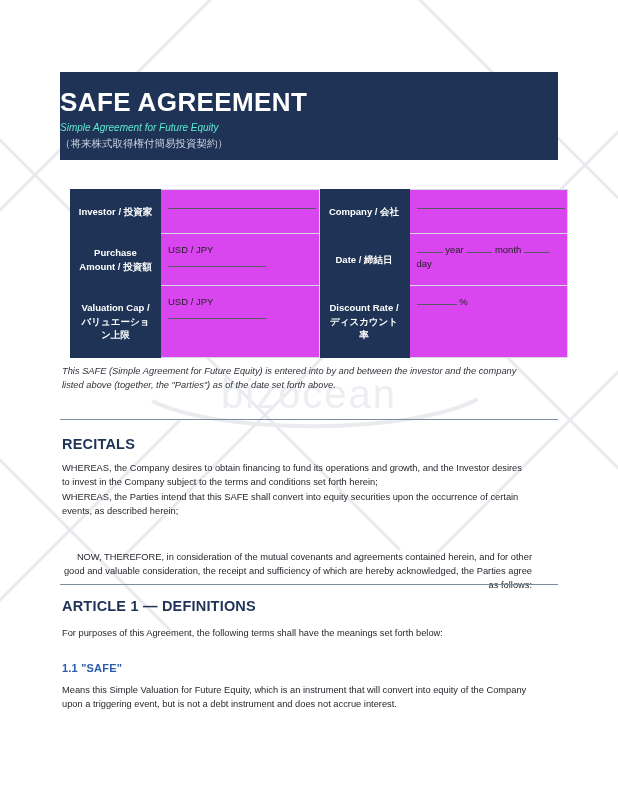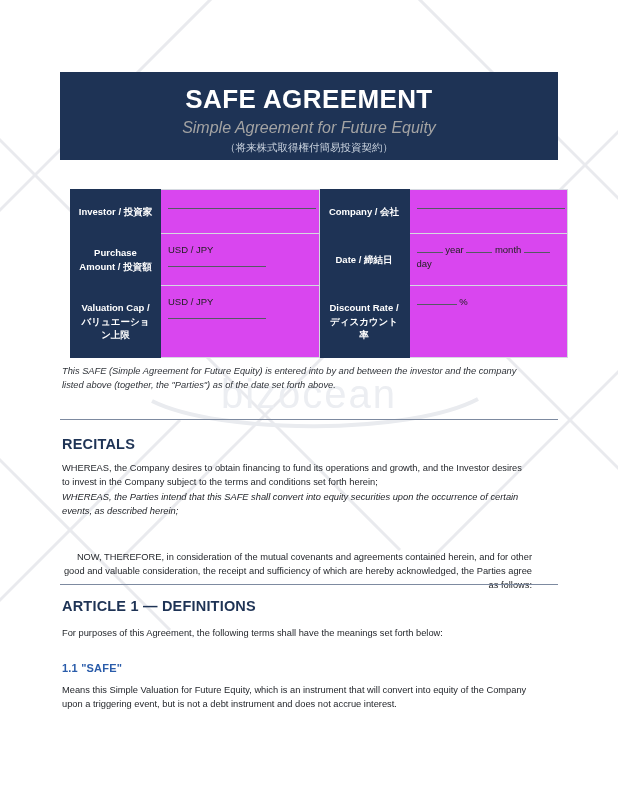--- a/index.html
+++ b/index.html
@@ -63,35 +63,34 @@
   .title-band {
     position: absolute;
     left: 60px;
     top: 72px;
     width: 498px;
     height: 88px;
     background: #1e3355;
     box-sizing: border-box;
     display: flex;
     flex-direction: column;
-    align-items: center;
     justify-content: center;
     padding-top: 6px;
   }
   .doc-title {
     color: #ffffff;
     font-size: 26px;
     font-weight: bold;
     letter-spacing: 0.4px;
     line-height: 1.1;
     margin-bottom: 5px;
   }
   .doc-subtitle {
-    color: #a3a3a3;
-    font-size: 16px;
+    color: #5eead4;
+    font-size: 10px;
     font-style: italic;
     line-height: 1.2;
     margin-bottom: 3px;
   }
   .doc-subtitle-jp {
     color: #c9d2de;
     font-size: 10.5px;
     line-height: 1.2;
   }
 
@@ -192,21 +191,21 @@
   
   .para {
     position: absolute;
     left: 62px;
     width: 470px;
     font-size: 9.3px;
     line-height: 1.52;
     color: #25282d;
   }
   .p-w1  { top: 461px; }
-  .p-w2  { top: 490px; font-style: italic; }
+  .p-w2  { top: 490px; }
   .p-w3  { top: 550px; text-align: right; }
   .p-art { top: 626px; }
   .p-11  { top: 683px; }
 </style>
 </head>
 <body>
 
 <div id="page">
 
   <svg class="wm-diagonals" width="618" height="800" viewBox="0 0 618 800">

